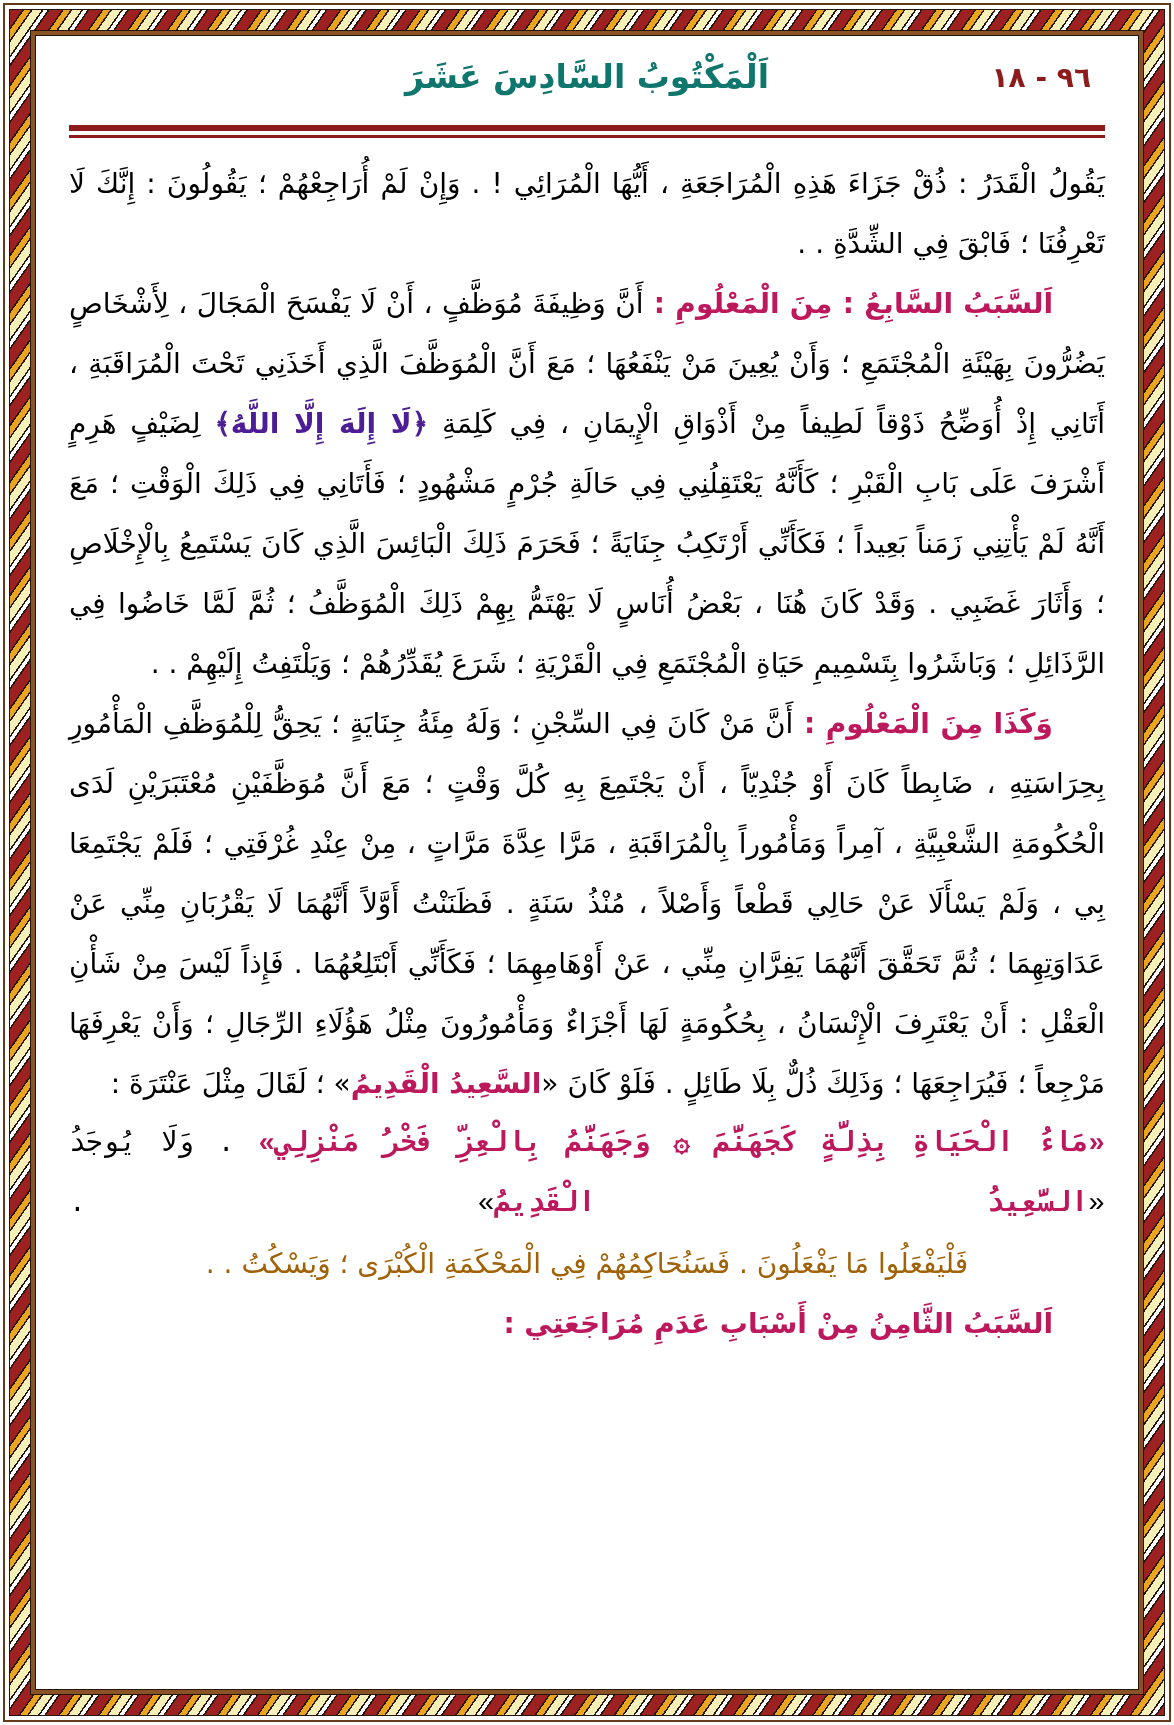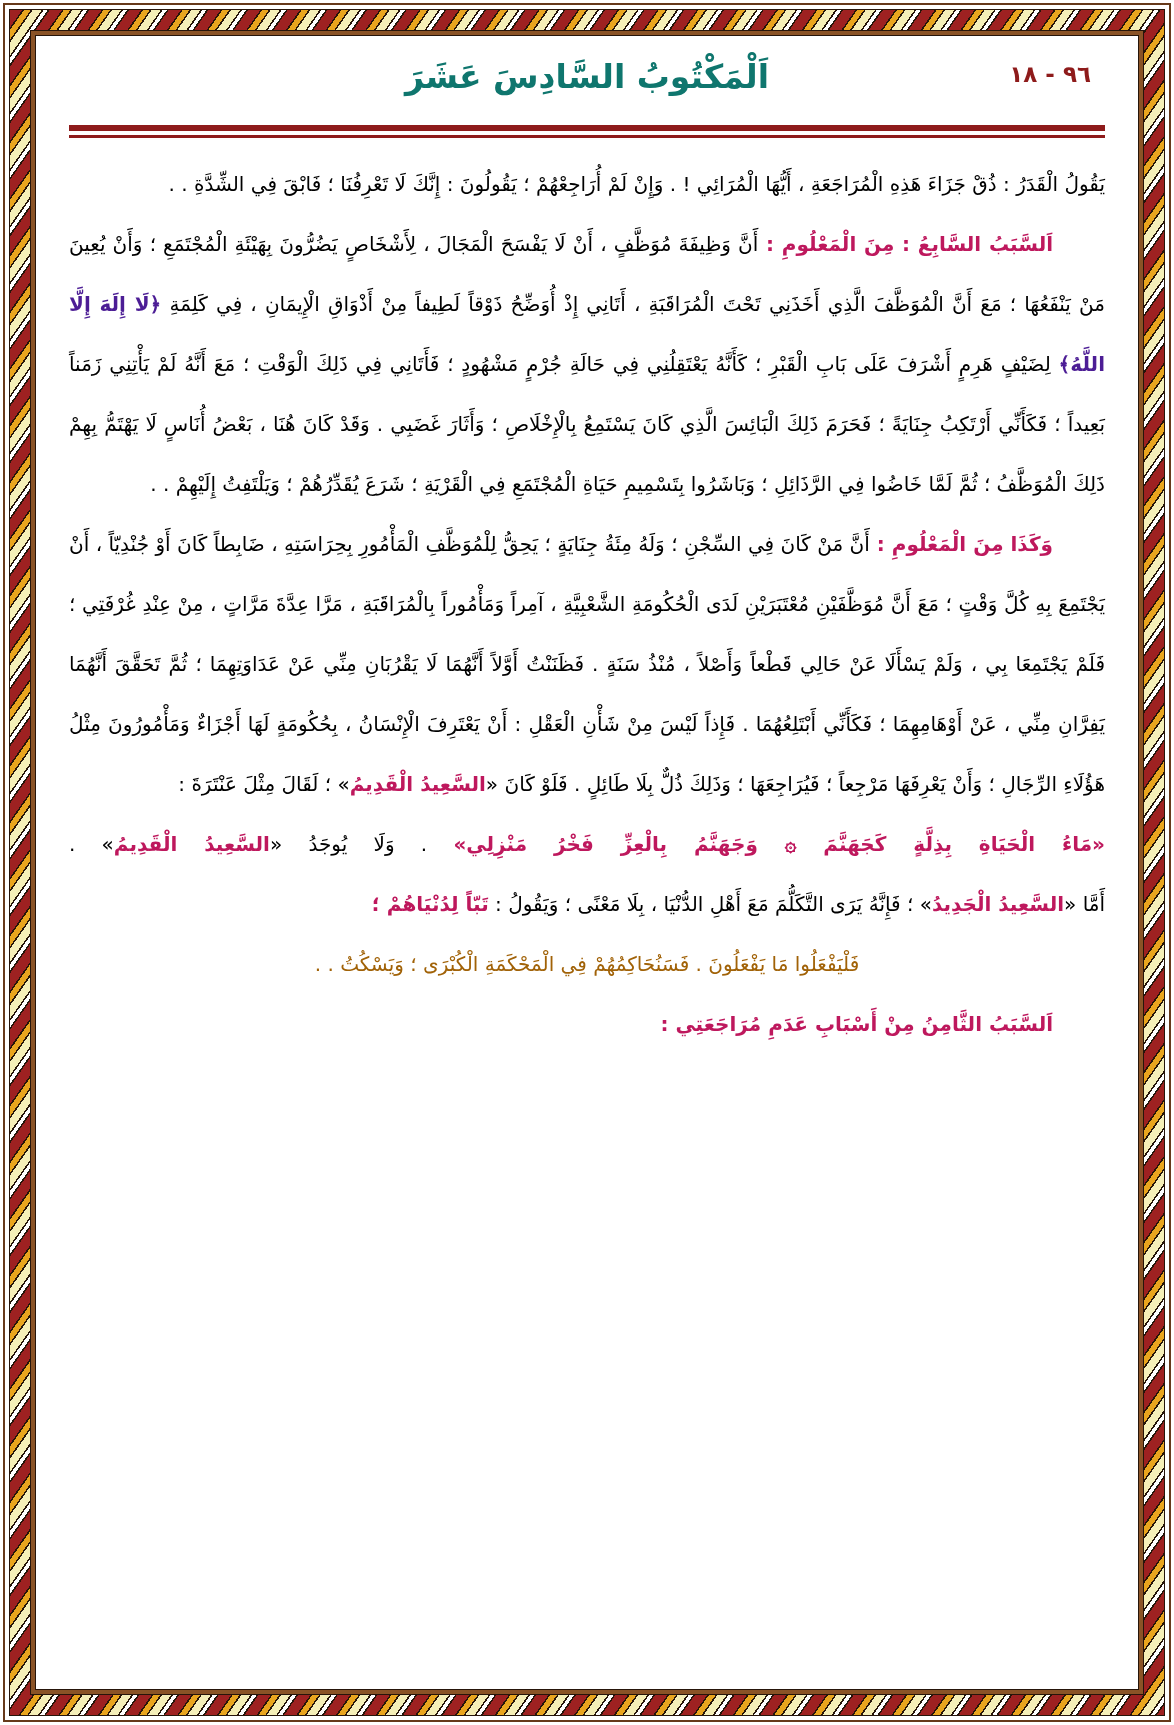--- a/index.html
+++ b/index.html
@@ -36,32 +36,32 @@
     position:absolute; inset:0; padding:14px 34px 0 34px;
     direction:rtl; overflow:hidden;
   }
   .header { position:relative; height:66px; }
   .title {
     position:absolute; left:0; right:0; top:8px; text-align:center;
     color:#0f766e; font-weight:bold; font-size:33px; letter-spacing:1px;
   }
   .pagenum {
     position:absolute; top:12px; right:14px;
-    color:#8e1b1b; font-weight:bold; font-size:23px;
+    color:#8e1b1b; font-weight:bold; font-size:28px;
   }
   .rule {
     height:4px; margin:10px 0 16px 0;
     border-top:6px solid #8e1b1b; border-bottom:3px solid #8e1b1b;
   }
-  .body { font-size:20px; line-height:60px; color:#000; }
+  .body { font-size:28px; line-height:60px; color:#000; }
   p.para { margin:0; text-align:justify; }
   .indent  { text-indent:52px; }
   .red  { color:#be185d; font-weight:bold; }
   .quran { color:#4c1d95; font-weight:bold; }
-  .full-line { text-align-last:justify; }
+  .full-line { text-align-last:justify;font-family:Liberation Mono, monospace; }
   .centered { text-align:center; text-align-last:center; color:#a16207; font-weight:normal; margin:0; }
 </style>
 </head>
 <body>
 
 <div class="page">
   <div class="frame-outer"></div>
   <div class="frame-band"></div>
 
   <div class="sheet">
@@ -85,23 +85,20 @@
         </p>
 
         <p class="para indent">
           <span class="red">وَكَذَا مِنَ الْمَعْلُومِ : </span><span>أَنَّ مَنْ كَانَ فِي السِّجْنِ ؛ وَلَهُ مِئَةُ جِنَايَةٍ ؛ يَحِقُّ لِلْمُوَظَّفِ الْمَأْمُورِ بِحِرَاسَتِهِ ، ضَابِطاً كَانَ أَوْ جُنْدِيّاً ، أَنْ يَجْتَمِعَ بِهِ كُلَّ وَقْتٍ ؛ مَعَ أَنَّ مُوَظَّفَيْنِ مُعْتَبَرَيْنِ لَدَى الْحُكُومَةِ الشَّعْبِيَّةِ ، آمِراً وَمَأْمُوراً بِالْمُرَاقَبَةِ ، مَرَّا عِدَّةَ مَرَّاتٍ ، مِنْ عِنْدِ غُرْفَتِي ؛ فَلَمْ يَجْتَمِعَا بِي ، وَلَمْ يَسْأَلَا عَنْ حَالِي قَطْعاً وَأَصْلاً ، مُنْذُ سَنَةٍ . فَظَنَنْتُ أَوَّلاً أَنَّهُمَا لَا يَقْرُبَانِ مِنِّي عَنْ عَدَاوَتِهِمَا ؛ ثُمَّ تَحَقَّقَ أَنَّهُمَا يَفِرَّانِ مِنِّي ، عَنْ أَوْهَامِهِمَا ؛ فَكَأَنِّي أَبْتَلِعُهُمَا . فَإِذاً لَيْسَ مِنْ شَأْنِ الْعَقْلِ : أَنْ يَعْتَرِفَ الْإِنْسَانُ ، بِحُكُومَةٍ لَهَا أَجْزَاءٌ وَمَأْمُورُونَ مِثْلُ هَؤُلَاءِ الرِّجَالِ ؛ وَأَنْ يَعْرِفَهَا مَرْجِعاً ؛ فَيُرَاجِعَهَا ؛ وَذَلِكَ ذُلٌّ بِلَا طَائِلٍ . فَلَوْ كَانَ «</span><span class="red">السَّعِيدُ الْقَدِيمُ</span><span>» ؛ لَقَالَ مِثْلَ عَنْتَرَةَ :</span>
         </p>
 
         <p class="para full-line">
           <span class="red">«مَاءُ الْحَيَاةِ بِذِلَّةٍ كَجَهَنَّمَ ۞ وَجَهَنَّمُ بِالْعِزِّ فَخْرُ مَنْزِلِي»</span><span> . وَلَا يُوجَدُ «</span><span class="red">السَّعِيدُ الْقَدِيمُ</span><span>» .</span>
         </p>
 
-        <p class="para">
-          <span>أَمَّا «</span><span class="red">السَّعِيدُ الْجَدِيدُ</span><span>» ؛ فَإِنَّهُ يَرَى التَّكَلُّمَ مَعَ أَهْلِ الدُّنْيَا ، بِلَا مَعْنًى ؛ وَيَقُولُ : </span><span class="red">تَبّاً لِدُنْيَاهُمْ ؛</span>
-        </p>
 
         <p class="centered">
           <span>فَلْيَفْعَلُوا مَا يَفْعَلُونَ . فَسَنُحَاكِمُهُمْ فِي الْمَحْكَمَةِ الْكُبْرَى ؛ وَيَسْكُتُ . .</span>
         </p>
 
         <p class="para indent">
           <span class="red">اَلسَّبَبُ الثَّامِنُ مِنْ أَسْبَابِ عَدَمِ مُرَاجَعَتِي :</span>
         </p>
 
 

